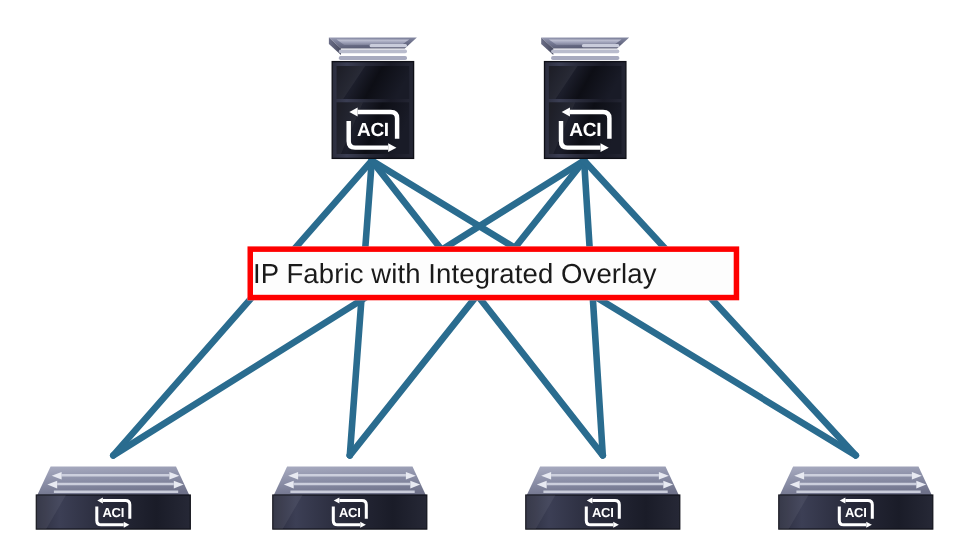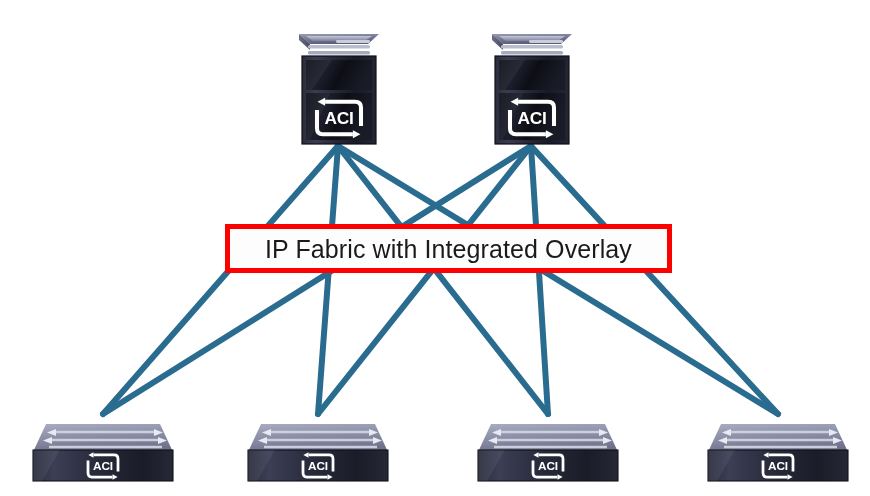--- a/index.html
+++ b/index.html
@@ -35,21 +35,21 @@
     position: absolute;
     left: 225px;
     top: 224px;
     width: 447px;
     height: 49px;
     box-sizing: border-box;
     border: 5px solid #fe0000;
     background: #fdfdfd;
     display: flex;
     align-items: center;
-    justify-content: center;
+    justify-content: flex-start;
     z-index: 40;
   }
   #callout-label {
     font-family: "Liberation Sans", sans-serif;
     font-size: 25px;
     line-height: 26px;
     color: #1a1a1a;
     letter-spacing: 0.1px;
     white-space: nowrap;
   }

